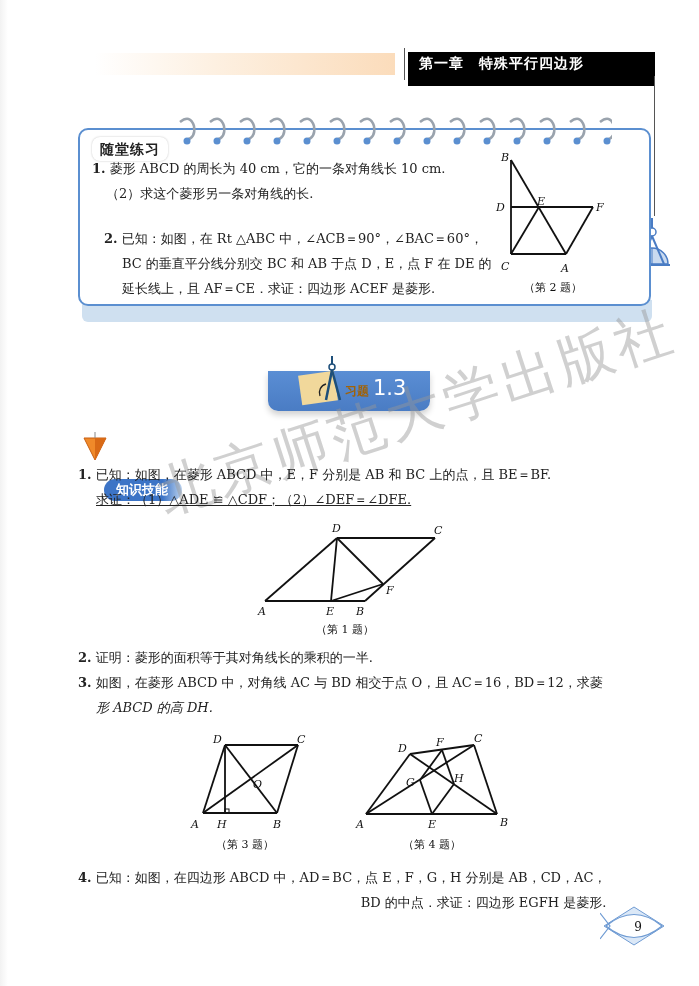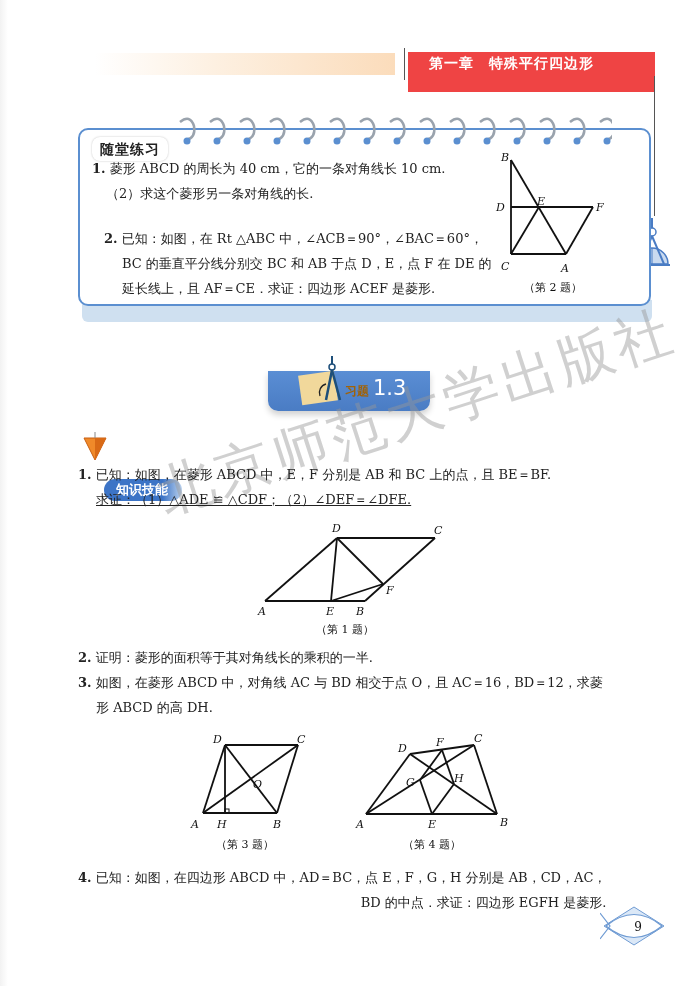--- a/index.html
+++ b/index.html
@@ -9,24 +9,24 @@
     font-family: "DejaVu Serif", "Liberation Serif", serif;
     color: #222;
   }
   .abs { position: absolute; }
   .gradient-bar {
     left: 95px; top: 53px; width: 300px; height: 22px;
     background: linear-gradient(to right, rgba(255,255,255,0) 0%, #fdf0e1 40%, #fbdcbb 100%);
   }
   .chapter-divider { left: 404px; top: 48px; width: 1px; height: 32px; background: #555; }
   .chapter-header {
-    left: 408px; top: 52px; width: 247px; height: 40px;
-    background: #ef4444; color: #fff;
+    left: 408px; top: 52px; width: 247px; height: 34px;
+    background: #000000; color: #fff;
     font-family: "DejaVu Sans", sans-serif; font-size: 14px; font-weight: bold;
-    line-height: 22px; padding-left: 21px; box-sizing: border-box; letter-spacing: 1px;
+    line-height: 22px; padding-left: 11px; box-sizing: border-box; letter-spacing: 1px;
   }
   .right-rule { left: 654px; top: 76px; width: 1px; height: 140px; background: #555; }
   .compass-side-icon { left: 632px; top: 218px; width: 40px; height: 52px; }
 
   
   .practice-shadow {
     left: 82px; top: 300px; width: 570px; height: 22px;
     background: #cfe0f0; border-radius: 0 0 6px 6px;
   }
   .practice-box {
@@ -210,21 +210,21 @@
     <text x="82" y="14">D</text>
   </g>
   <text x="95" y="115" text-anchor="middle" font-family="DejaVu Serif, serif" font-size="11" fill="#111">（第 1 题）</text>
 </svg>
 
 <div class="abs" style="left:78px; top:645px;">
   <div class="txt"><span class="num">2.</span> <span>证明：菱形的面积等于其对角线长的乘积的一半.</span></div>
 </div>
 <div class="abs" style="left:78px; top:670px;">
   <div class="txt"><span class="num">3.</span> <span>如图，在菱形 ABCD 中，对角线 AC 与 BD 相交于点 O，且 AC＝16，BD＝12，求菱</span></div>
-  <div class="txt" style="padding-left:18px;">形 ABCD 的高 DH.</div>
+  <div class="txt" style="padding-left:18px;font-style:italic;">形 ABCD 的高 DH.</div>
 </div>
 
 <svg class="fig" style="left:185px; top:730px; width:130px; height:125px;" viewBox="0 0 130 125">
   <g stroke="#111" stroke-width="1.8" fill="none">
     <line x1="18" y1="83" x2="92" y2="83"></line>
     <line x1="18" y1="83" x2="40" y2="15"></line>
     <line x1="40" y1="15" x2="113" y2="15"></line>
     <line x1="113" y1="15" x2="92" y2="83"></line>
     <line x1="18" y1="83" x2="113" y2="15"></line>
     <line x1="40" y1="15" x2="92" y2="83"></line>

